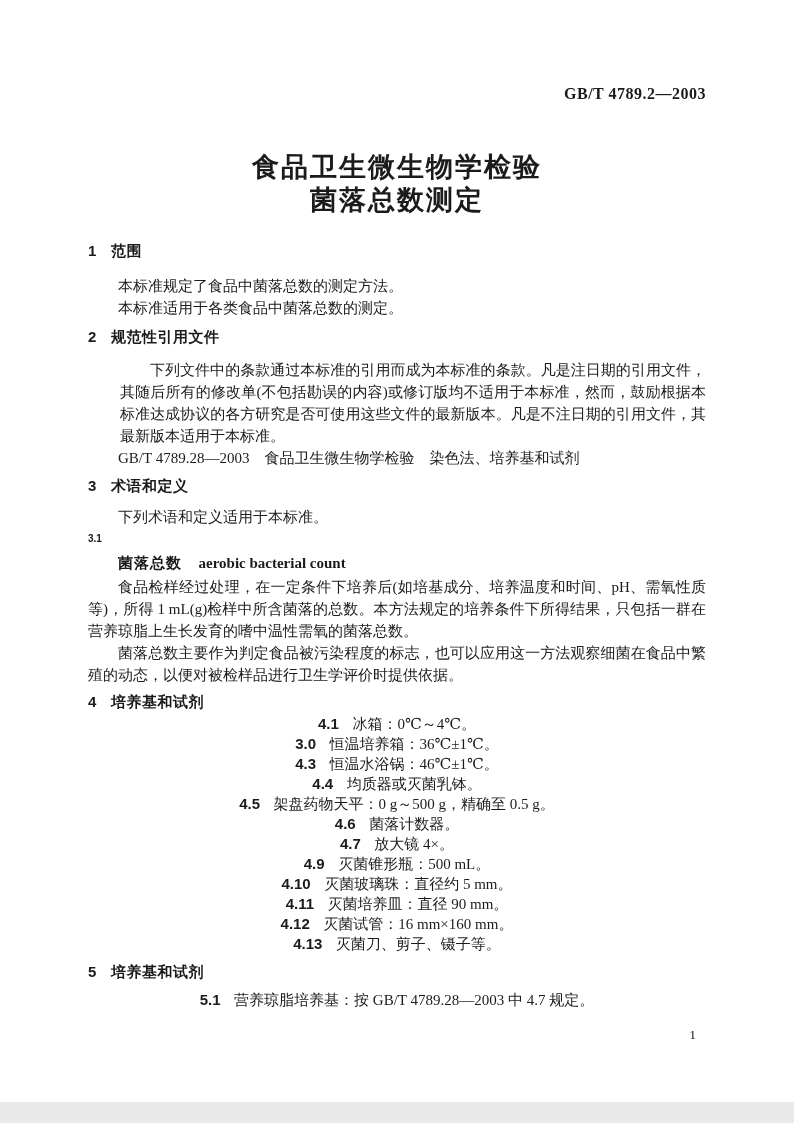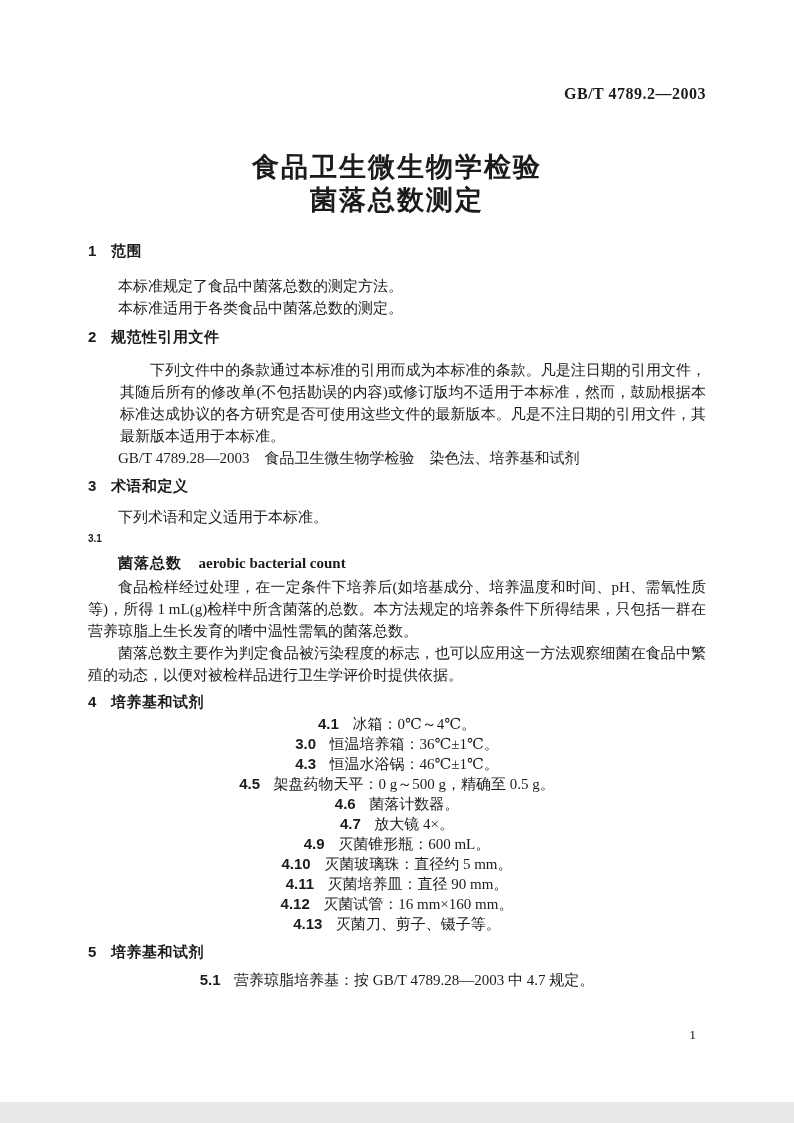--- a/index.html
+++ b/index.html
@@ -113,24 +113,25 @@
   </div>
   <p class="para">食品检样经过处理，在一定条件下培养后(如培基成分、培养温度和时间、pH、需氧性质等)，所得 1 mL(g)检样中所含菌落的总数。本方法规定的培养条件下所得结果，只包括一群在营养琼脂上生长发育的嗜中温性需氧的菌落总数。</p>
   <p class="para">菌落总数主要作为判定食品被污染程度的标志，也可以应用这一方法观察细菌在食品中繁殖的动态，以便对被检样品进行卫生学评价时提供依据。</p>
 
   <div class="sec-heading mt4">
     <span class="sec-num">4</span><span>培养基和试剂</span>
   </div>
   <div class="clause"><span class="clause-num">4.1</span><span>冰箱：0℃～4℃。</span></div>
   <div class="clause"><span class="clause-num">3.0</span><span>恒温培养箱：36℃±1℃。</span></div>
   <div class="clause"><span class="clause-num">4.3</span><span>恒温水浴锅：46℃±1℃。</span></div>
+  <div class="clause"><span class="clause-num">4.4</span><span>均质器或灭菌乳钵。</span></div>
   <div class="clause"><span class="clause-num">4.5</span><span>架盘药物天平：0 g～500 g，精确至 0.5 g。</span></div>
   <div class="clause"><span class="clause-num">4.6</span><span>菌落计数器。</span></div>
   <div class="clause"><span class="clause-num">4.7</span><span>放大镜 4×。</span></div>
-  <div class="clause"><span class="clause-num">4.9</span><span>灭菌锥形瓶：600 mL。</span></div>
+  <div class="clause"><span class="clause-num">4.9</span><span>灭菌锥形瓶：500 mL。</span></div>
   <div class="clause"><span class="clause-num">4.10</span><span>灭菌玻璃珠：直径约 5 mm。</span></div>
   <div class="clause"><span class="clause-num">4.11</span><span>灭菌培养皿：直径 90 mm。</span></div>
   <div class="clause"><span class="clause-num">4.12</span><span>灭菌试管：16 mm×160 mm。</span></div>
   <div class="clause"><span class="clause-num">4.13</span><span>灭菌刀、剪子、镊子等。</span></div>
 
   <div class="sec-heading mt6">
     <span class="sec-num">5</span><span>培养基和试剂</span>
   </div>
   <div class="clause mt6"><span class="clause-num">5.1</span><span>营养琼脂培养基：按 GB/T 4789.28—2003 中 4.7 规定。</span></div>
 

